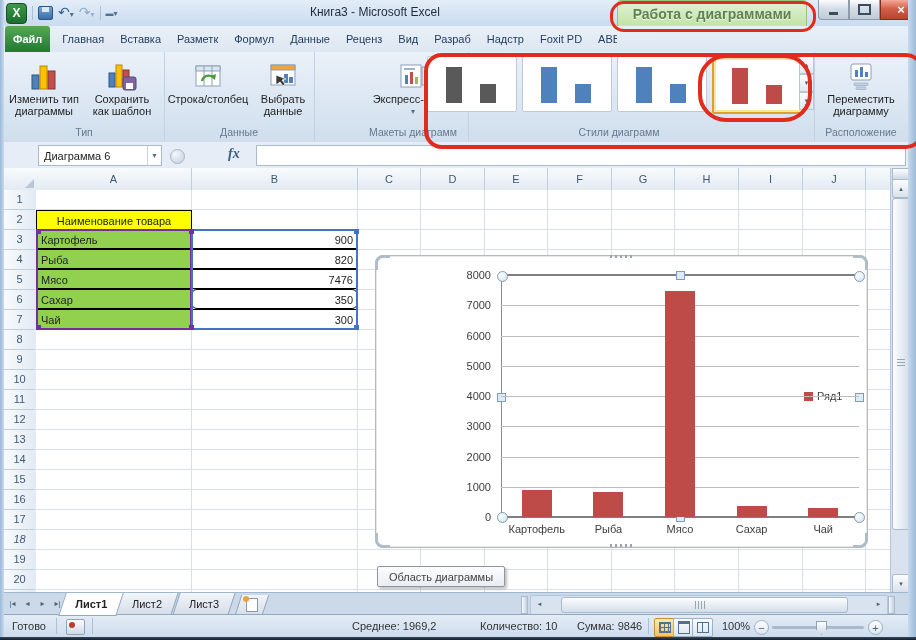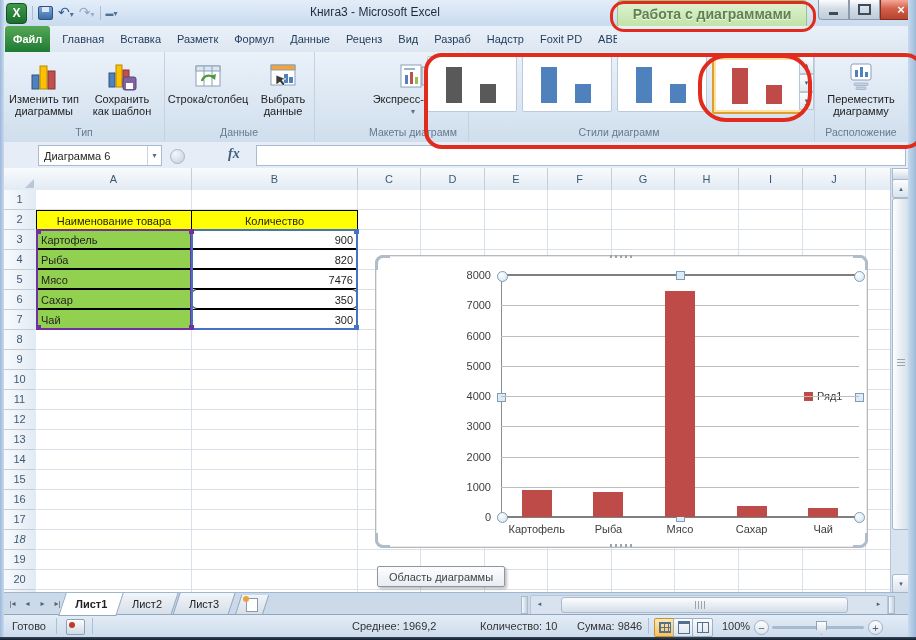--- a/index.html
+++ b/index.html
@@ -375,21 +375,20 @@
       <div class="vline" style="left: 321px;"></div>
       <div class="vline" style="left: 384px;"></div>
       <div class="vline" style="left: 448px;"></div>
       <div class="vline" style="left: 511px;"></div>
       <div class="vline" style="left: 575px;"></div>
       <div class="vline" style="left: 638px;"></div>
       <div class="vline" style="left: 702px;"></div>
       <div class="vline" style="left: 766px;"></div>
       <div class="vline" style="left: 829px;"></div>
       <div class="cell hdr" style="left: 0px; top: 20px; width: 156px; background: rgb(255, 255, 0);">Наименование товара</div>
-      <div class="cell hdr" style="left: 155px; top: 20px; width: 167px; background: rgb(255, 255, 0);">Количество</div>
       <div class="cell nm" style="left: 0px; top: 39px; width: 156px; background: rgb(146, 208, 80);">Картофель</div>
       <div class="cell qty" style="left: 155px; top: 39px; width: 167px; background: rgb(255, 255, 255);">900</div>
       <div class="cell nm" style="left: 0px; top: 59px; width: 156px; background: rgb(146, 208, 80);">Рыба</div>
       <div class="cell qty" style="left: 155px; top: 59px; width: 167px; background: rgb(255, 255, 255);">820</div>
       <div class="cell nm" style="left: 0px; top: 79px; width: 156px; background: rgb(146, 208, 80);">Мясо</div>
       <div class="cell qty" style="left: 155px; top: 79px; width: 167px; background: rgb(255, 255, 255);">7476</div>
       <div class="cell nm" style="left: 0px; top: 99px; width: 156px; background: rgb(146, 208, 80);">Сахар</div>
       <div class="cell qty" style="left: 155px; top: 99px; width: 167px; background: rgb(255, 255, 255); border-radius: 6px;">350</div>
       <div class="cell nm" style="left: 0px; top: 119px; width: 156px; background: rgb(146, 208, 80);">Чай</div>
       <div class="cell qty" style="left: 155px; top: 119px; width: 167px; background: rgb(255, 255, 255);">300</div>

